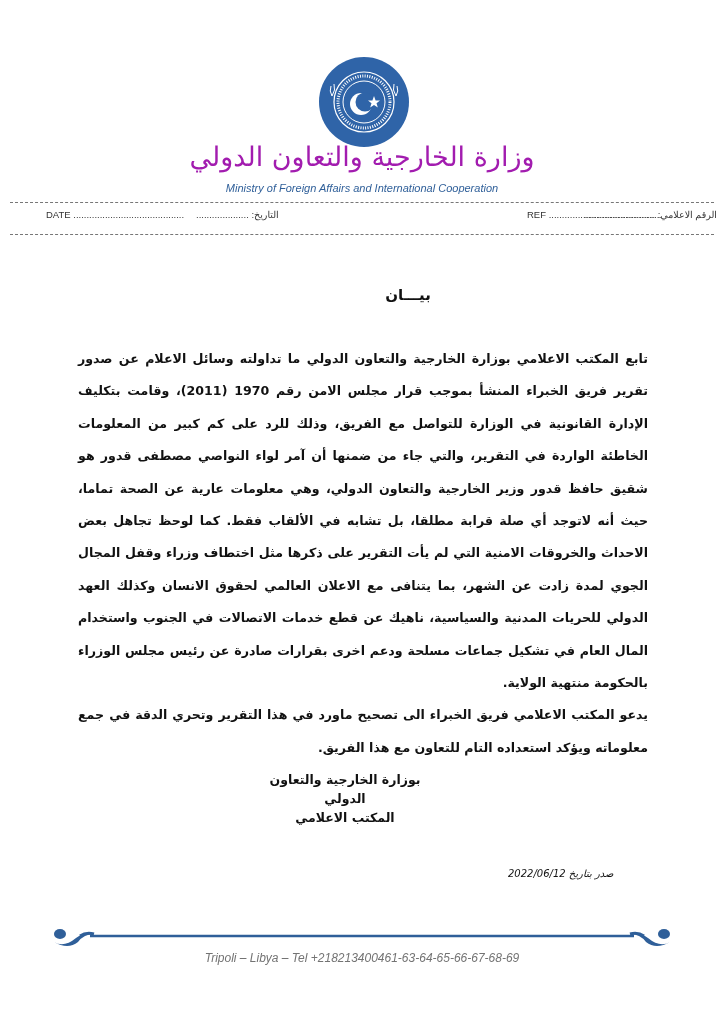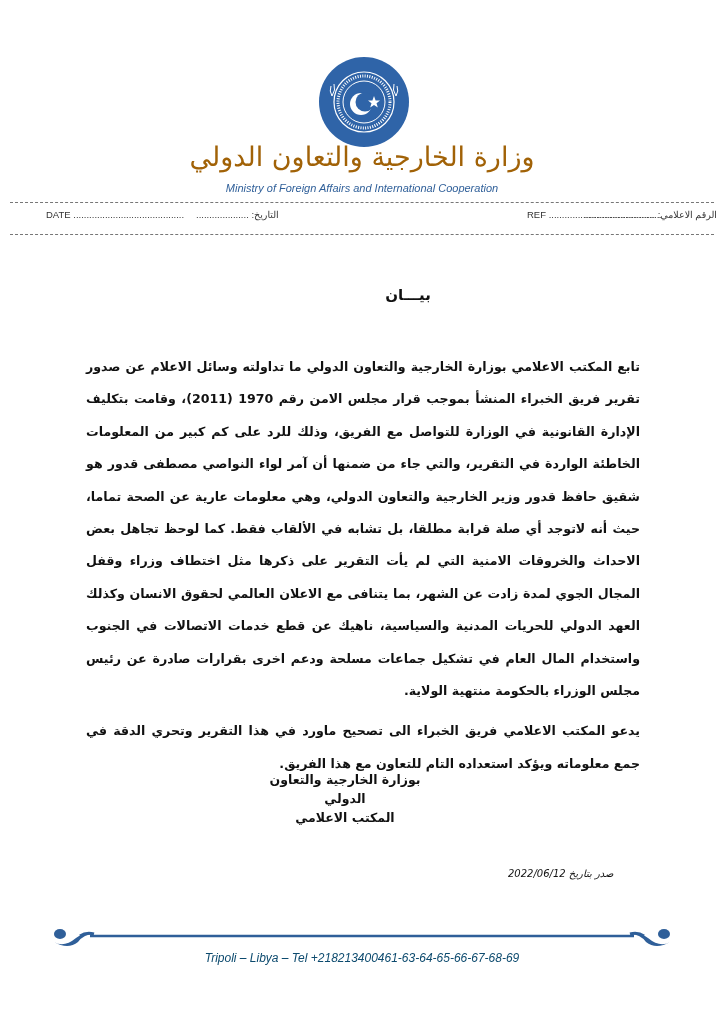--- a/index.html
+++ b/index.html
@@ -1,29 +1,29 @@
 <!DOCTYPE html>
 <html><head>
   <meta charset="utf-8">
   <style>
     html, body { margin: 0; padding: 0; background: #ffffff; }
     body { width: 724px; height: 1024px; position: relative; overflow: hidden; font-family: "DejaVu Sans", sans-serif; color: #1a1a1a; }
     .emblem { position: absolute; left: 318px; top: 56px; width: 92px; height: 92px; }
-    .ministry-ar { position: absolute; left: 0; width: 724px; top: 140px; text-align: center; font-family: "DejaVu Serif", serif; font-size: 27px; color: #a16207; direction: rtl; letter-spacing: 1px; line-height: 34px; }
+    .ministry-ar { position: absolute; left: 0; width: 724px; top: 140px; text-align: center; font-family: "DejaVu Serif", serif; font-size: 27px; color: #a21caf; direction: rtl; letter-spacing: 1px; line-height: 34px; }
     .ministry-en { position: absolute; left: 0; width: 724px; top: 178px; text-align: center; font-family: "Liberation Sans", sans-serif; font-style: italic; font-size: 11px; color: #2f5f99; line-height: 20px; }
     .dash { position: absolute; left: 10px; width: 704px; border-top: 1.3px dashed #777; height: 0; }
     .refrow { position: absolute; top: 209px; left: 12px; width: 724px; height: 18px; font-family: "Liberation Sans", sans-serif; font-size: 9.5px; color: #333; }
     .refrow span { position: absolute; white-space: nowrap; }
     .title { position: absolute; top: 286px; left: 0; width: 724px; text-align: center; font-family: "DejaVu Sans", sans-serif; font-weight: bold; font-size: 15px; direction: rtl; color: #111; padding-left: 46px; }
     .body-text { position: absolute; left: 78px; width: 570px; top: 343px; direction: rtl; text-align: justify; font-family: "DejaVu Sans", sans-serif; font-weight: bold; font-size: 12.6px; line-height: 32.4px; color: #111; }
-    .body-text p { margin: 8px; }
+    .body-text p { margin: 0; }
     .signature { position: absolute; left: 250px; width: 190px; top: 770px; text-align: center; direction: rtl; font-family: "DejaVu Sans", sans-serif; font-weight: bold; font-size: 12.5px; line-height: 19px; color: #111; }
     .issued { position: absolute; left: 508px; top: 868px; direction: rtl; font-family: "DejaVu Sans", sans-serif; font-style: italic; font-size: 10px; color: #111; white-space: nowrap; }
     .footer-line { position: absolute; left: 50px; width: 624px; top: 926px; height: 24px; }
-    .footer-text { position: absolute; left: 0; width: 724px; top: 951px; text-align: center; font-family: "Liberation Sans", sans-serif; font-style: italic; font-size: 12px; color: #0c4a6e; }
+    .footer-text { position: absolute; left: 0; width: 724px; top: 951px; text-align: center; font-family: "Liberation Sans", sans-serif; font-style: italic; font-size: 12px; color: #737373; }
   </style>
 </head>
 <body>
 
 <div class="emblem">
   <svg width="92" height="92" viewBox="0 0 92 92">
     <circle cx="46" cy="46" r="45" fill="#2f64a8"></circle>
     <circle cx="46" cy="46" r="30" fill="none" stroke="#ffffff" stroke-width="1.2"></circle>
     <circle cx="46" cy="46" r="26" fill="none" stroke="#ffffff" stroke-width="3" stroke-dasharray="1 1.4"></circle>
     <circle cx="46" cy="46" r="21" fill="#2f64a8" stroke="#ffffff" stroke-width="1"></circle>

